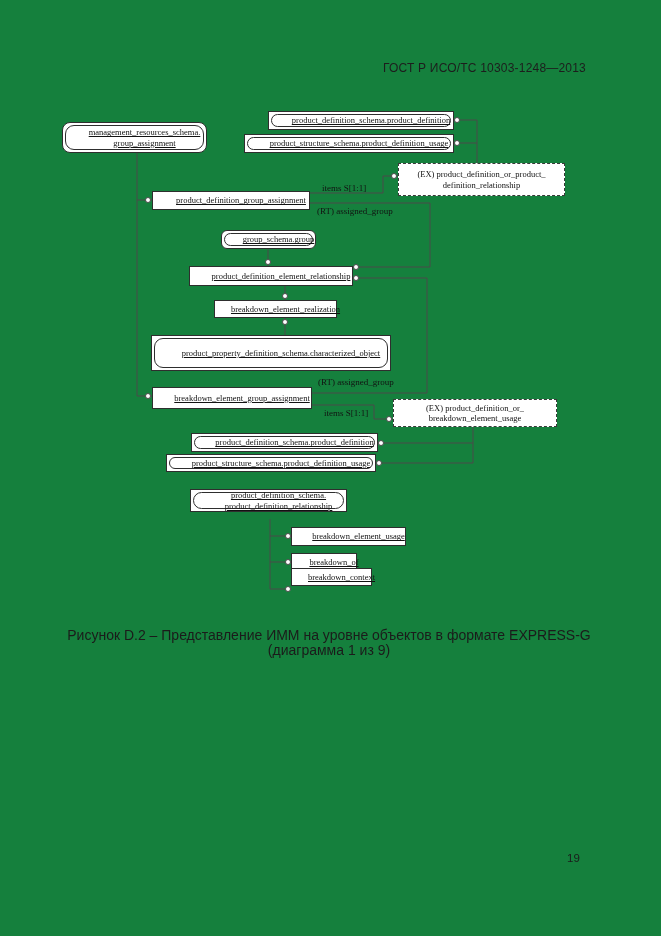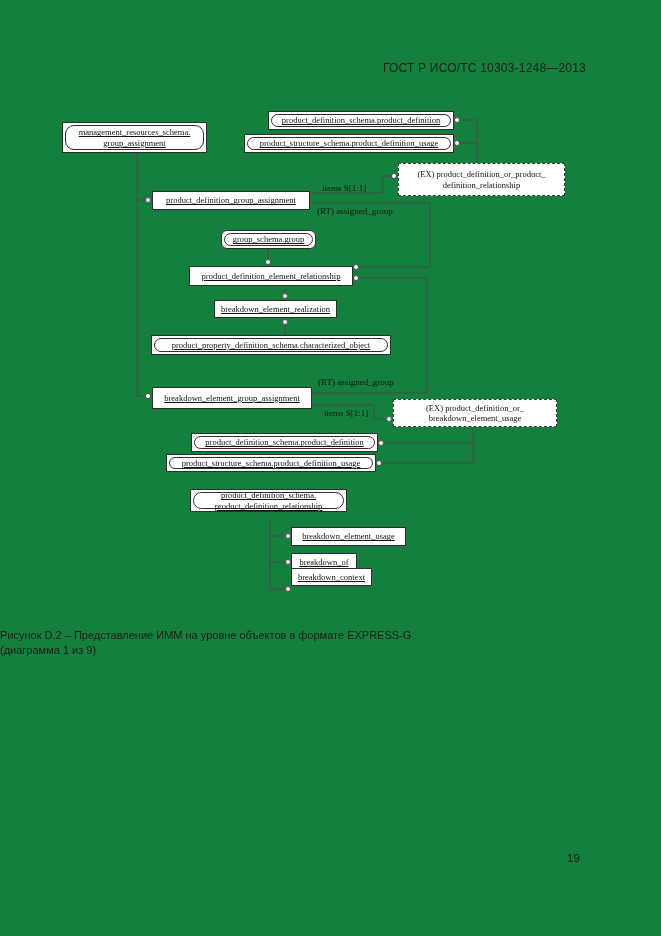--- a/index.html
+++ b/index.html
@@ -23,43 +23,43 @@
   }
   .node.entity { border:1px solid #2e2e2e;align-items:center; }
   .node.select { border:1px dashed #3a3a3a;justify-content:center; }
   .node.ref { border:1px solid #2e2e2e; padding:2px; }
   .node.ref .inner {
     border:1px solid #2e2e2e; border-radius:9px;
     width:100%; height:100%; box-sizing:border-box;
     display:flex; flex-direction:column; align-items:center; justify-content:center;
   }
   .node .ln { display:block; white-space:nowrap; }
-  .node.entity .ln, .node.ref .ln { text-decoration:underline; text-underline-offset:1px; }
+  .node.entity .ln, .node.ref .ln { text-decoration:underline; text-underline-offset:1px;padding-left:20px; }
   svg.wires { position:absolute; left:0; top:0; pointer-events:none; }
   .edge-label {
     position:absolute; font-family:"Liberation Serif", serif;
     font-size:9px; color:#121212; white-space:nowrap;
   }
   .caption {
-    position:absolute; left:0; width:658px; text-align:left;
-    font-size:11px; line-height:15px; color:#1b1b1b;
+    position:absolute; left:0; width:658px; text-align:center;
+    font-size:14px; line-height:15px; color:#1b1b1b;
   }
   .caption .c1 { display:block; }
   .caption .c2 { display:block; }
   .pageno { position:absolute; left:567px; top:852px; font-size:11.5px; color:#1b1b1b; }
 </style>
 </head>
 <body>
 
 <div class="page">
 
   <div class="doc-header">ГОСТ Р ИСО/ТС 10303-1248—2013</div>
 
   <div class="diagram" id="diagram">
-      <div class="node ref" style="left: 62px; top: 122px; width: 145px; height: 31px;">
+      <div class="node ref" style="left: 62px; top: 122px; width: 145px; height: 31px; border-radius: 8px;">
         <div class="inner">
           <span class="ln">management_resources_schema.</span>
           <span class="ln">group_assignment</span>
         </div>
       </div>
       <div class="node ref" style="left: 268px; top: 111px; width: 186px; height: 19px;">
         <div class="inner">
           <span class="ln">product_definition_schema.product_definition</span>
         </div>
       </div>
@@ -87,21 +87,21 @@
       <div class="node entity" style="left: 189px; top: 266px; width: 164px; height: 20px;">
         <span>
           <span class="ln">product_definition_element_relationship</span>
         </span>
       </div>
       <div class="node entity" style="left: 214px; top: 300px; width: 123px; height: 18px;">
         <span>
           <span class="ln">breakdown_element_realization</span>
         </span>
       </div>
-      <div class="node ref" style="left: 151px; top: 335px; width: 240px; height: 20px;">
+      <div class="node ref" style="left: 151px; top: 335px; width: 240px; height: 36px;">
         <div class="inner">
           <span class="ln">product_property_definition_schema.characterized_object</span>
         </div>
       </div>
       <div class="node entity" style="left: 152px; top: 387px; width: 160px; height: 22px;">
         <span>
           <span class="ln">breakdown_element_group_assignment</span>
         </span>
       </div>
       <div class="node select" style="left: 393px; top: 399px; width: 164px; height: 28px;">

